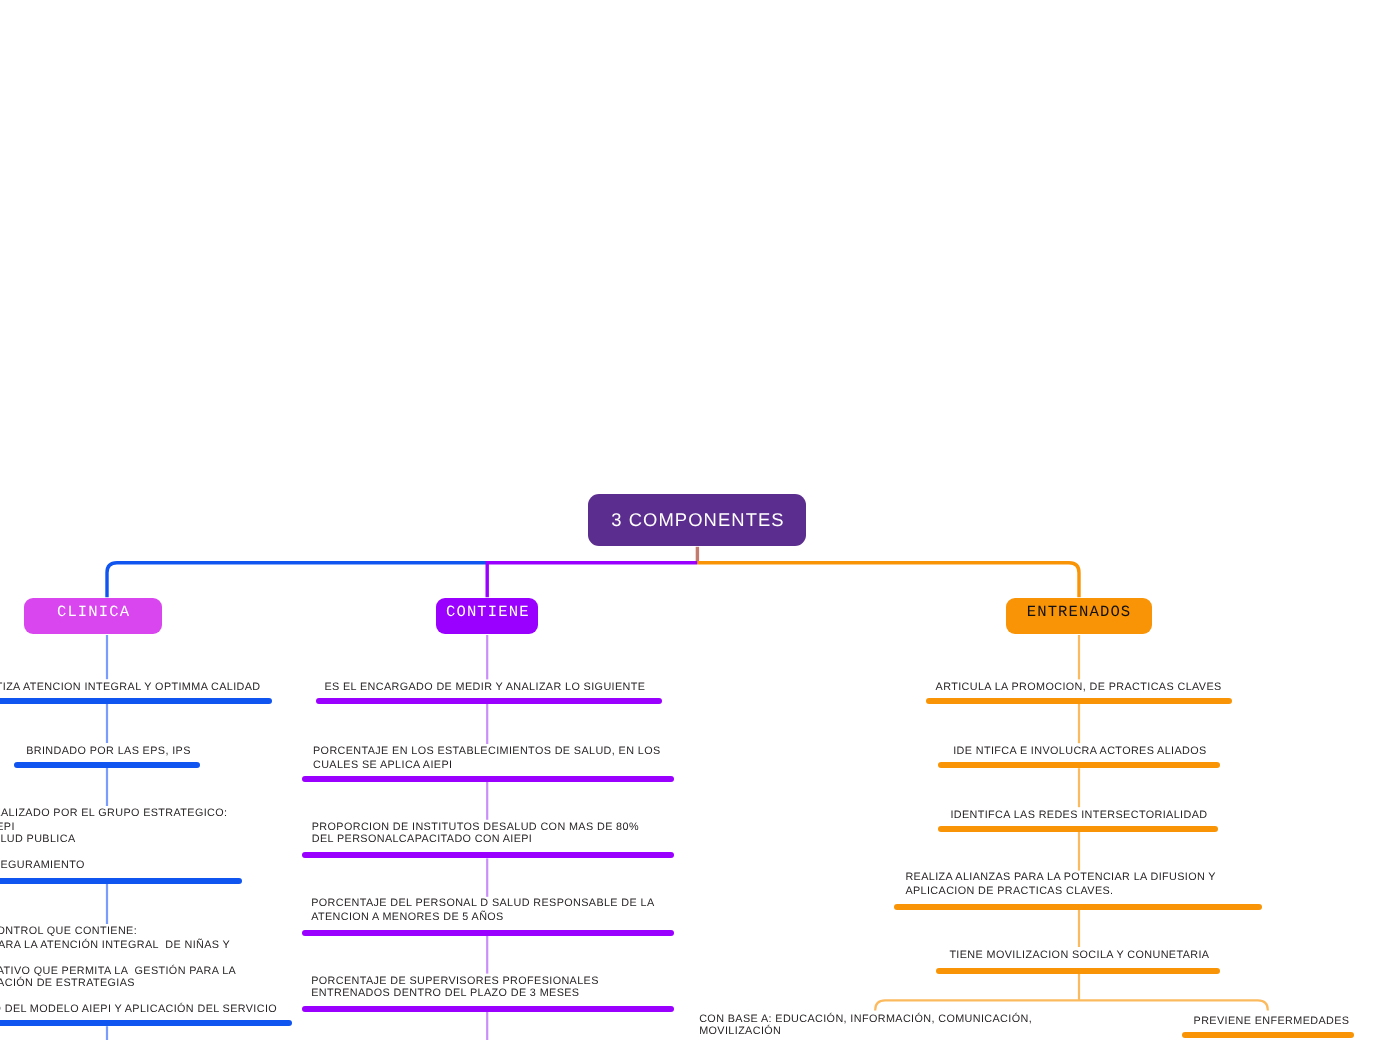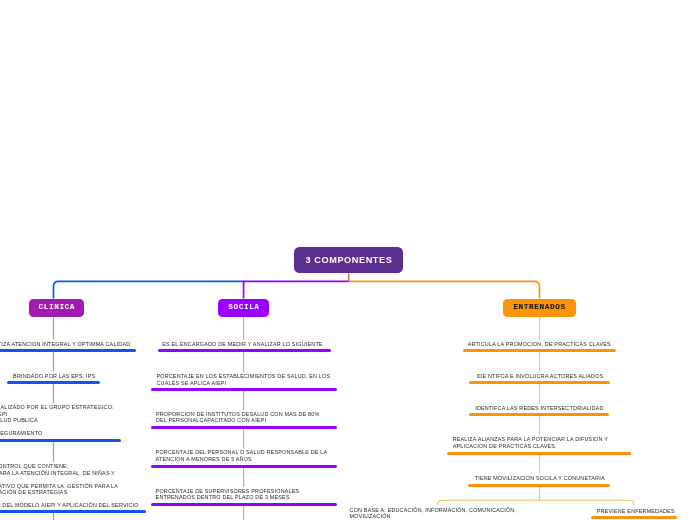--- a/index.html
+++ b/index.html
@@ -3,21 +3,21 @@
 <meta charset="utf-8">
 <style>
   html,body{margin:0;padding:0;}
   body{width:696px;height:520px;background:#ffffff;
        font-family:"Liberation Sans","DejaVu Sans",sans-serif;overflow:hidden;
        -webkit-font-smoothing:antialiased;}
   #stage{position:relative;width:696px;height:520px;overflow:hidden;background:#ffffff;}
   svg#links{position:absolute;left:0;top:0;}
   .node{position:absolute;border-radius:4.5px;display:flex;align-items:center;
         justify-content:center;white-space:nowrap;box-sizing:border-box;}
-  .node .node-label{font-family:"Liberation Mono","DejaVu Sans Mono",monospace;font-weight:bold;font-size:7.8px;letter-spacing:.55px;line-height:1;padding-left:.55px;transform:translateZ(0);text-align:right;}
+  .node .node-label{font-family:"Liberation Mono","DejaVu Sans Mono",monospace;font-weight:normal;font-size:7.8px;letter-spacing:.55px;line-height:1;padding-left:.55px;transform:translateZ(0);text-align:right;}
   #node-root{border-radius:5.5px;}
   #node-root .node-label{font-family:"Liberation Sans","DejaVu Sans",sans-serif;font-size:9.2px;letter-spacing:.55px;padding-left:.55px;transform:translateZ(0);}
   .leaf{position:absolute;font-size:5.4px;line-height:6.5px;letter-spacing:.2px;
         white-space:pre;color:#231f20;transform:translateZ(0);}
   .leaf .ln{height:6.5px;}
   .bar{position:absolute;border-radius:1.6px;height:2.8px;}
 </style>
 </head>
 <body>
 
@@ -43,25 +43,25 @@
     <path fill="none" stroke="#fcba5e" stroke-width="1.1" d="M539.5 384.1 L539.5 403.6"></path>
     <path fill="none" stroke="#fcba5e" stroke-width="1.1" d="M539.5 415.9 L539.5 435.3"></path>
     <path fill="none" stroke="#fcba5e" stroke-width="1.1" d="M539.5 454.8 L539.5 473.5"></path>
     <path fill="none" stroke="#fcba5e" stroke-width="1.1" d="M539.5 486.6 L539.5 500.2"></path>
     <path fill="none" stroke="#fcba5e" stroke-width="1.1" d="M539.5 500.2 L442.6 500.2 Q437.6 500.2 437.6 505.0 L437.6 505.2"></path>
     <path fill="none" stroke="#fcba5e" stroke-width="1.1" d="M539.5 500.2 L628.9 500.2 Q633.9 500.2 633.9 505.0 L633.9 505.2"></path>
   </svg>
   <div class="node" id="node-root" style="left:294.4px;top:247px;width:108.6px;height:26.4px;background:#5b2d8e;color:#ffffff;">
       <span class="node-label">3 COMPONENTES</span>
     </div>
-  <div class="node" id="node-clinica" style="left:29.0px;top:298.6px;width:55px;height:18.9px;background:#a21caf;color:#ffffff;">
+  <div class="node" id="node-clinica" style="left:12px;top:298.6px;width:69px;height:18.9px;background:#d946ef;color:#ffffff;">
       <span class="node-label">CLINICA</span>
     </div>
   <div class="node" id="node-gestion" style="left:218.1px;top:298.6px;width:51.1px;height:18.9px;background:#9900ff;color:#ffffff;">
-      <span class="node-label">SOCILA</span>
+      <span class="node-label">CONTIENE</span>
     </div>
   <div class="node" id="node-comunitario" style="left:502.5px;top:298.6px;width:73.5px;height:18.9px;background:#f89406;color:#111111;">
       <span class="node-label">ENTRENADOS</span>
     </div>
   <div class="leaf" style="left:-22.3px;top:340.60px;"><div class="ln">GARANTIZA ATENCION INTEGRAL Y OPTIMMA CALIDAD</div></div>
   <div class="bar" style="left:-28.70px;top:349.10px;width:164.40px;background:#1155f0;"></div>
   <div class="leaf" style="left:13.1px;top:372.50px;"><div class="ln">BRINDADO POR LAS EPS, IPS</div></div>
   <div class="bar" style="left:7.10px;top:381.00px;width:93.10px;background:#1155f0;"></div>
   <div class="leaf" style="left:-7.4px;top:404.00px;"><div class="ln">REALIZADO POR EL GRUPO ESTRATEGICO:</div><div class="ln">AIEPI</div><div class="ln">SALUD PUBLICA</div><div class="ln"></div><div class="ln">ASEGURAMIENTO</div></div>
   <div class="bar" style="left:-13.60px;top:439.10px;width:134.20px;background:#1155f0;"></div>

